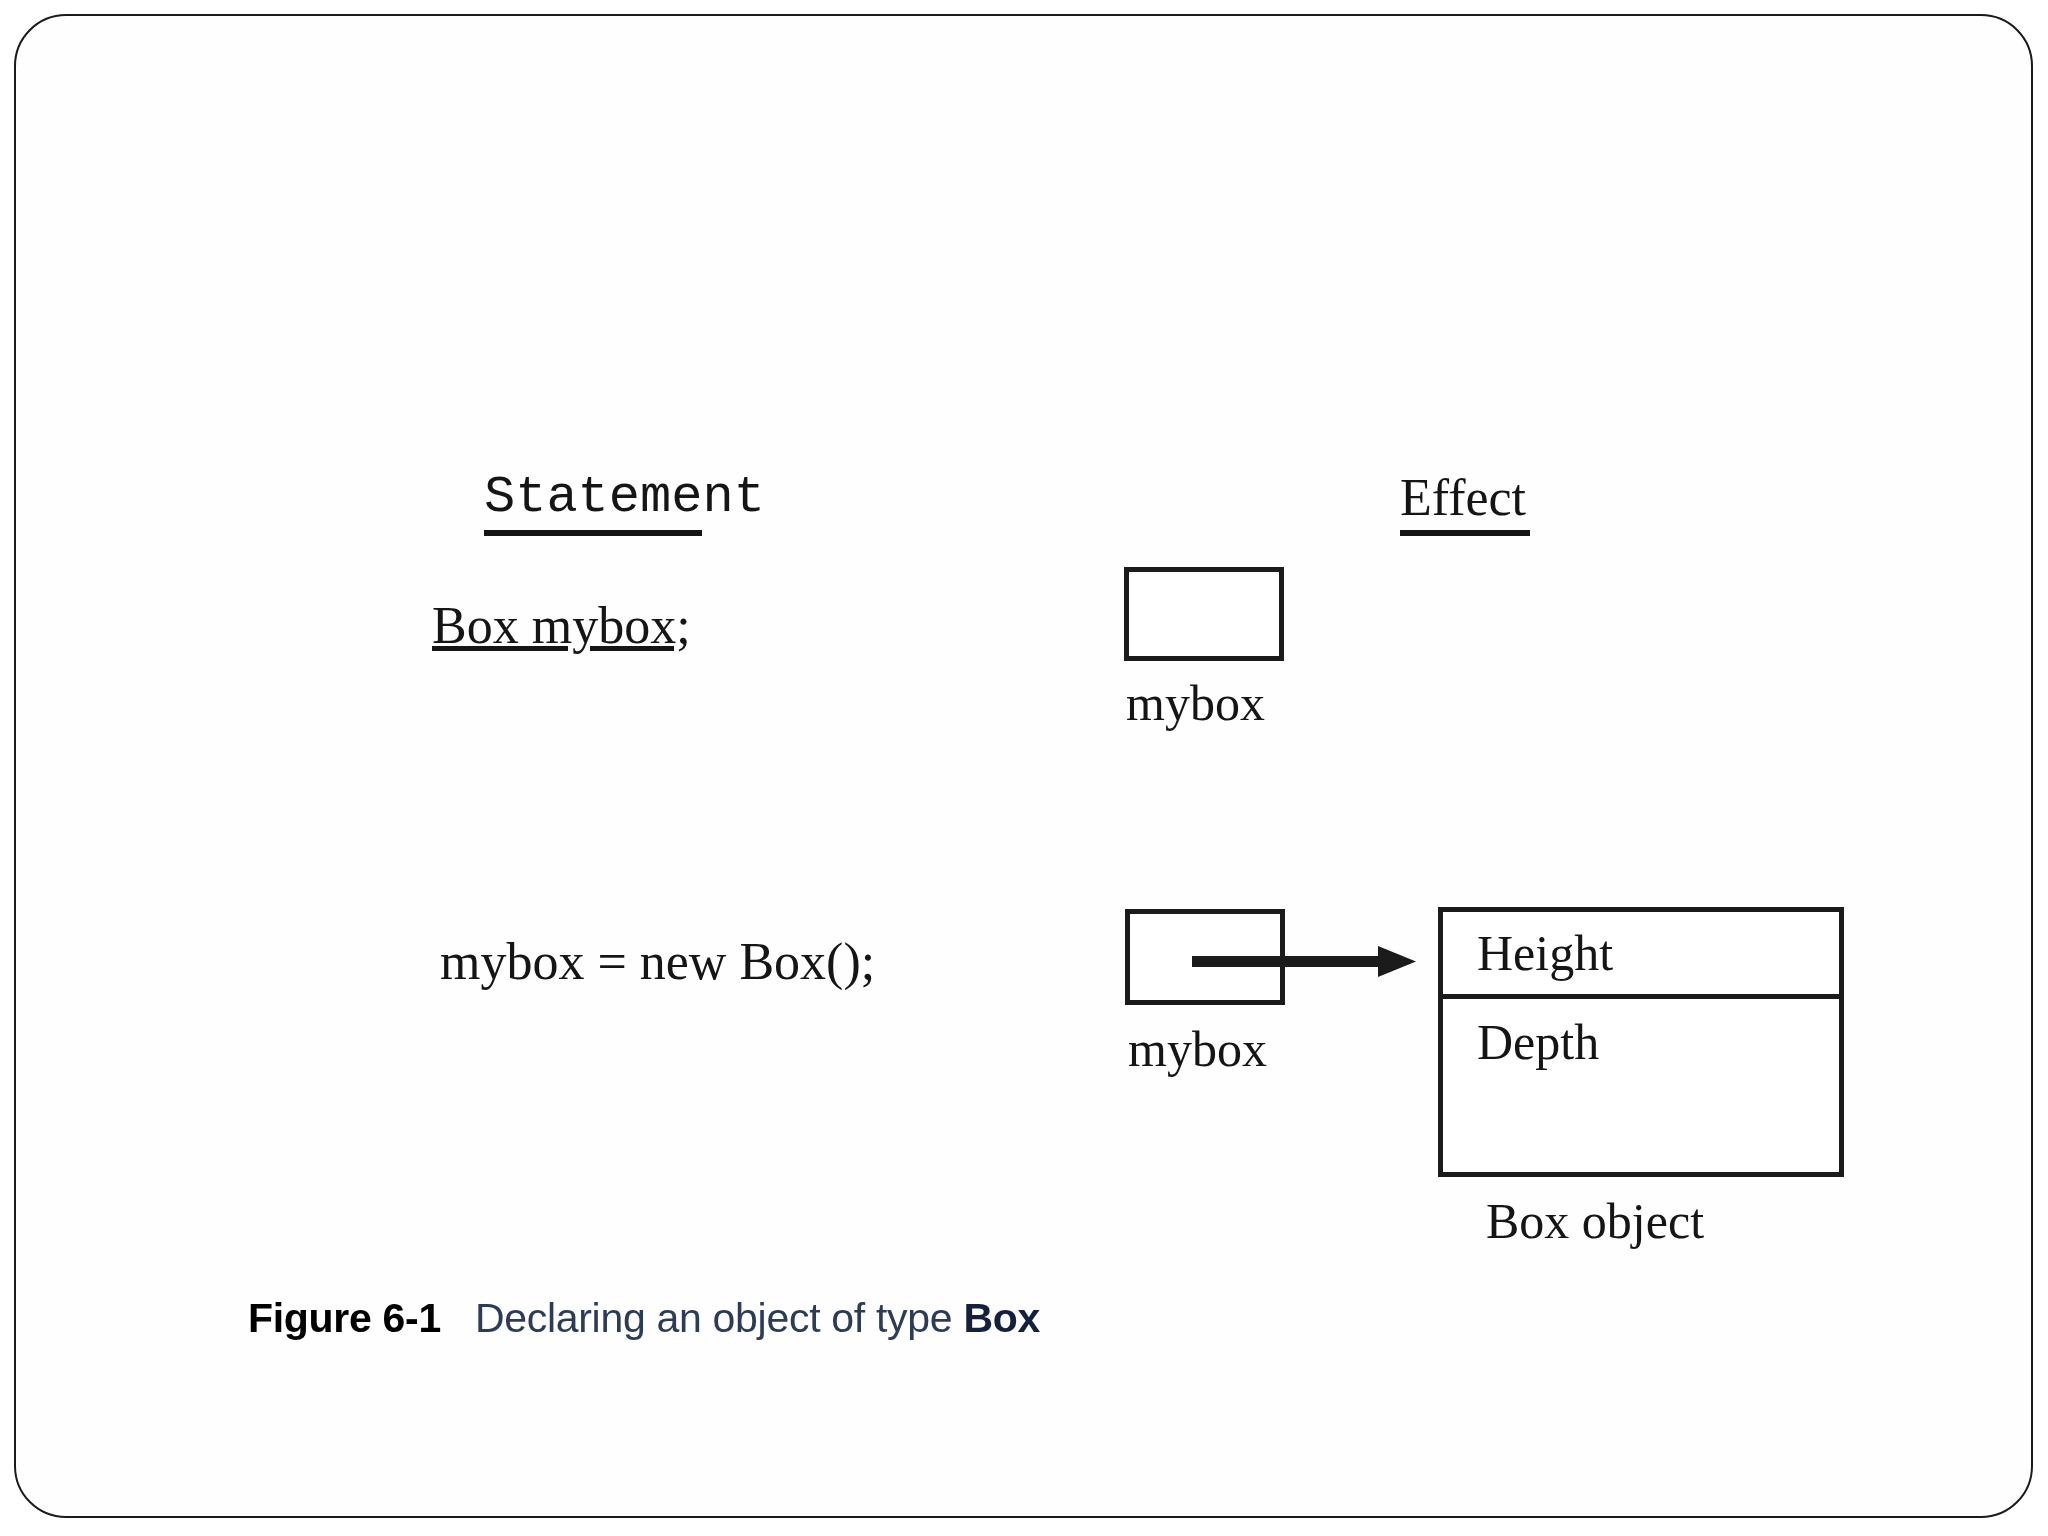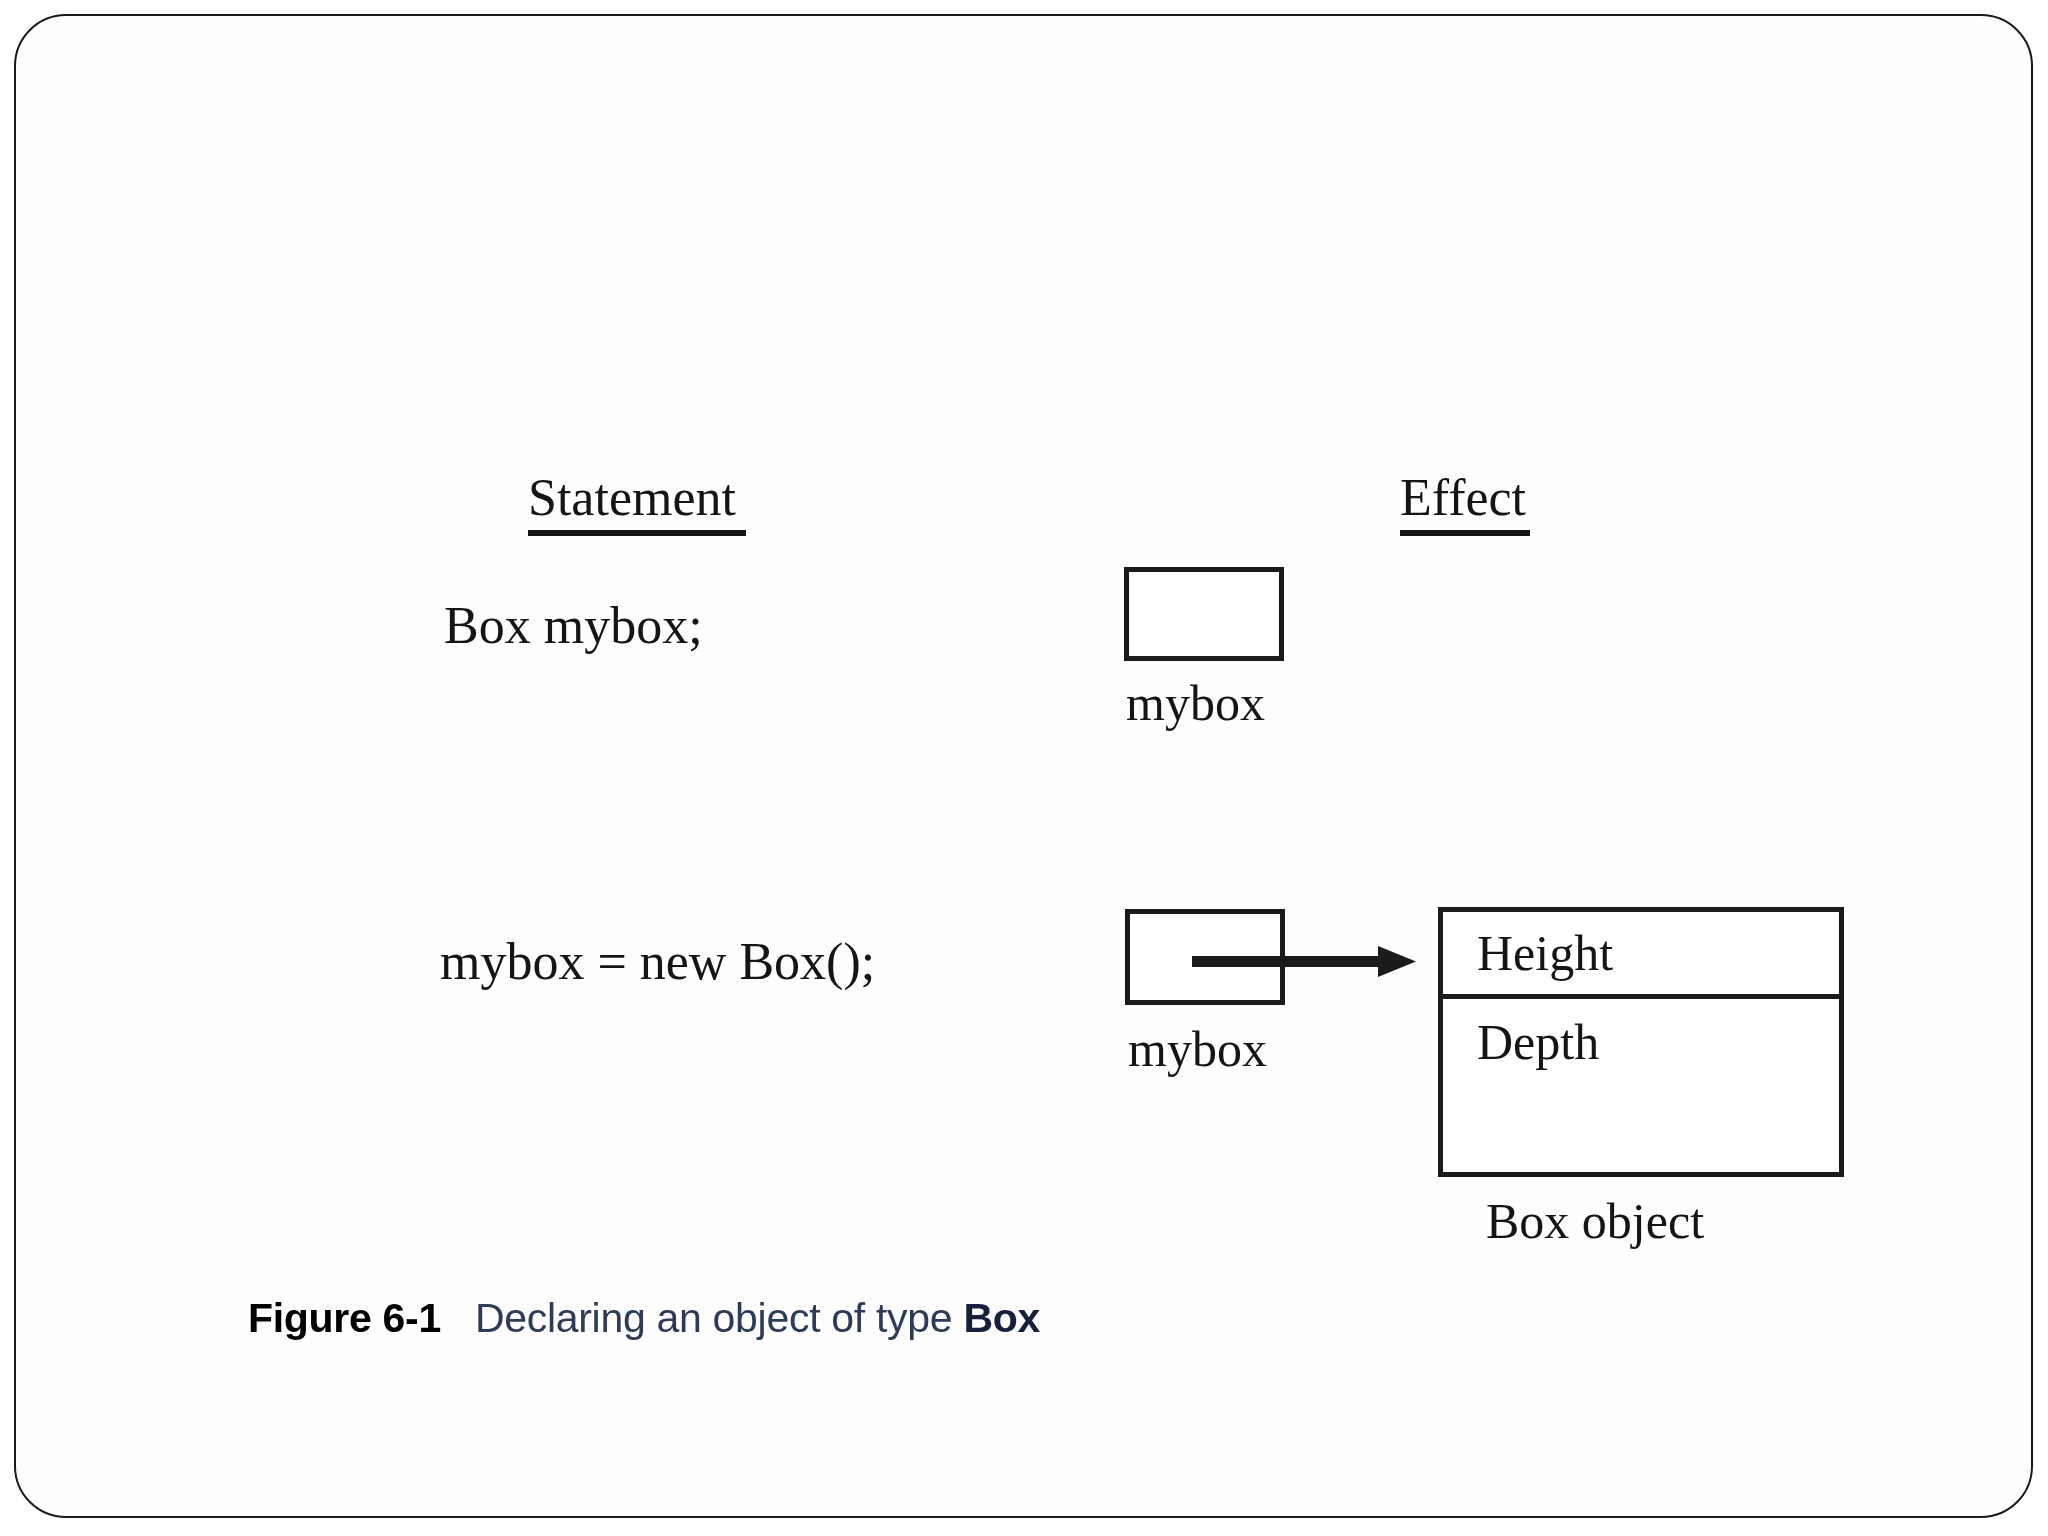--- a/index.html
+++ b/index.html
@@ -45,36 +45,36 @@
     white-space: nowrap;
   }
   .col-header .hdr-text { display: block; }
   .col-header .hdr-rule {
     display: block;
     height: 6px;
     background: #151515;
     margin-top: 6px;
   }
 
-  #header-statement { left: 512px; top: 456px; }
+  #header-statement { left: 468px; top: 456px; font-family: Liberation Mono, monospace; }
   #header-statement .hdr-rule { width: 218px; }
 
   #header-effect { left: 1384px; top: 456px; }
   #header-effect .hdr-rule { width: 130px; }
 
   
   .statement-text {
     position: absolute;
     font-family: "Liberation Serif", "DejaVu Serif", serif;
     font-size: 52px;
     line-height: 56px;
     color: #151515;
     white-space: nowrap;
   }
-  #statement-1 { left: 428px; top: 582px; }
+  #statement-1 { left: 416px; top: 582px; text-decoration: underline; }
   #statement-2 { left: 424px; top: 918px; }
 
   
   .ref-box {
     position: absolute;
     border: 5px solid #1b1b1b;
     background: #ffffff;
     box-sizing: border-box;
   }
   #ref-box-1 { left: 1108px; top: 551px; width: 160px; height: 94px; }

